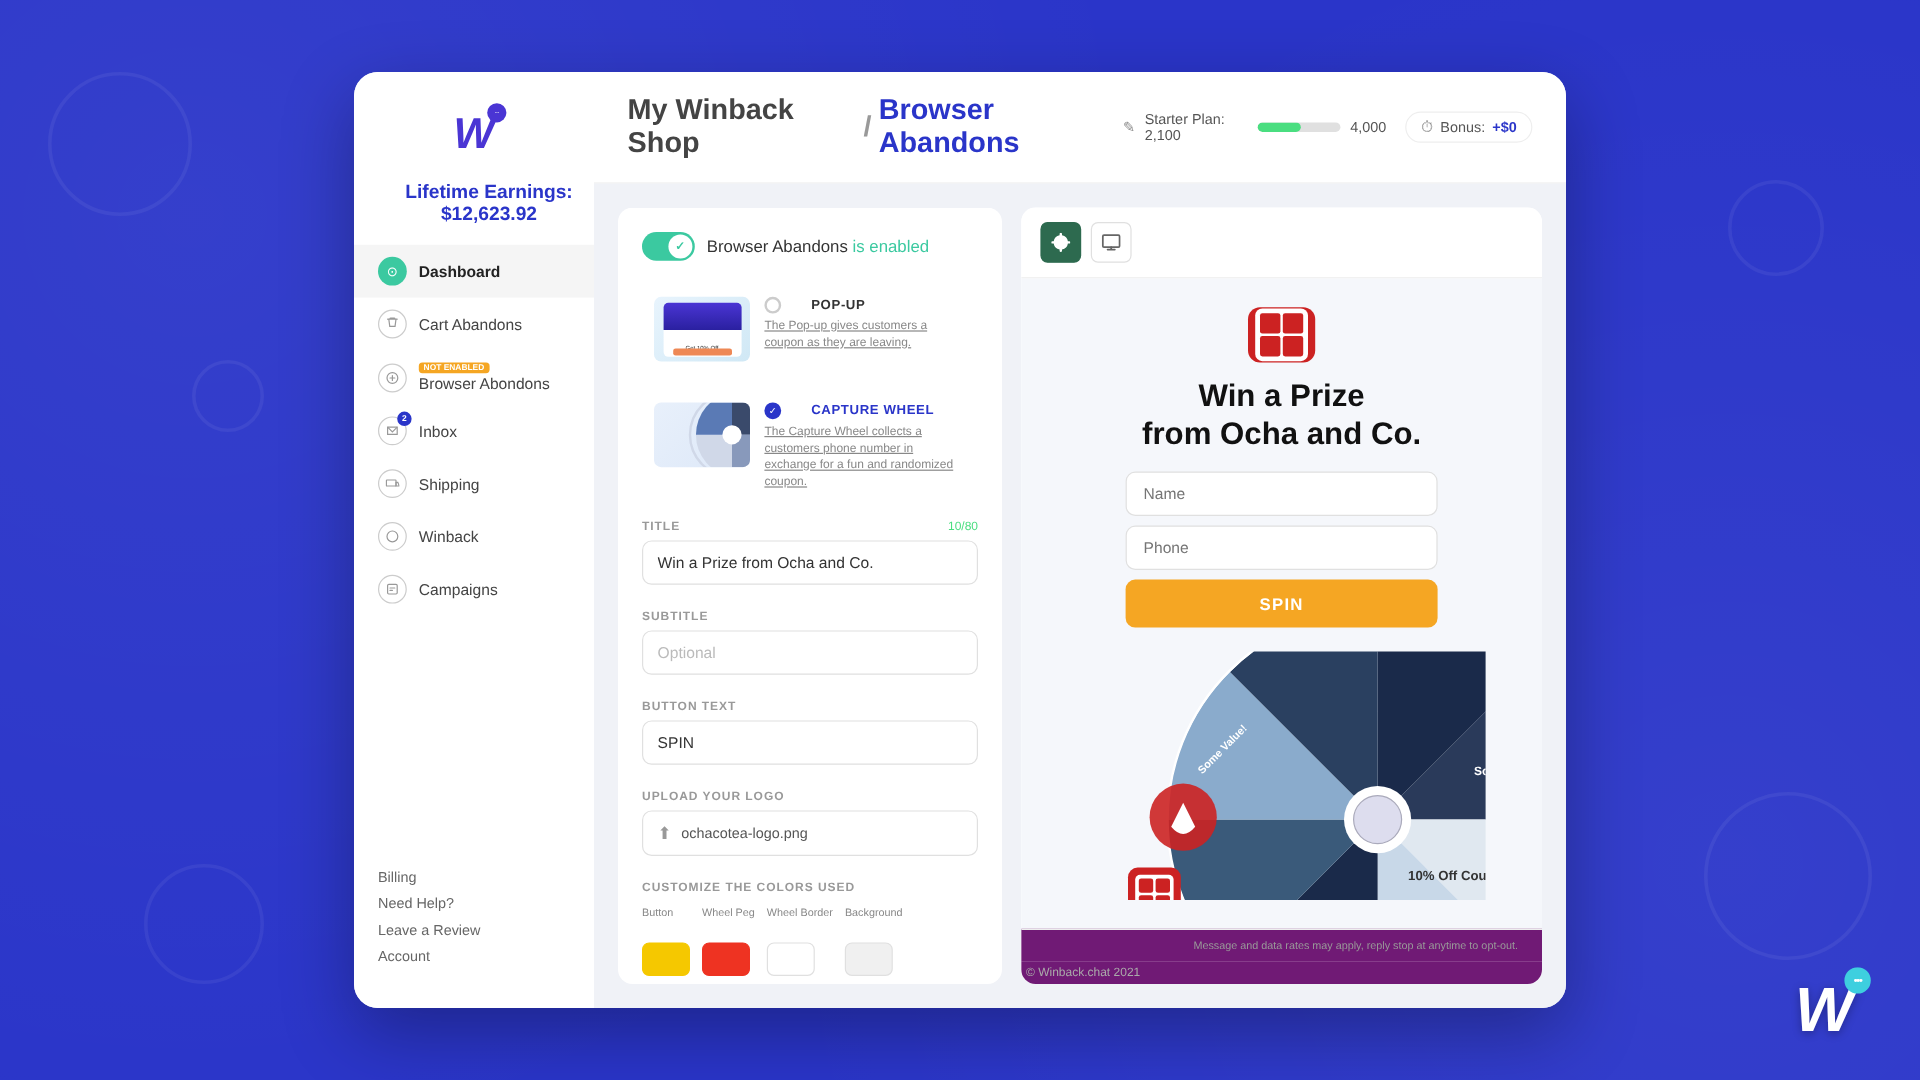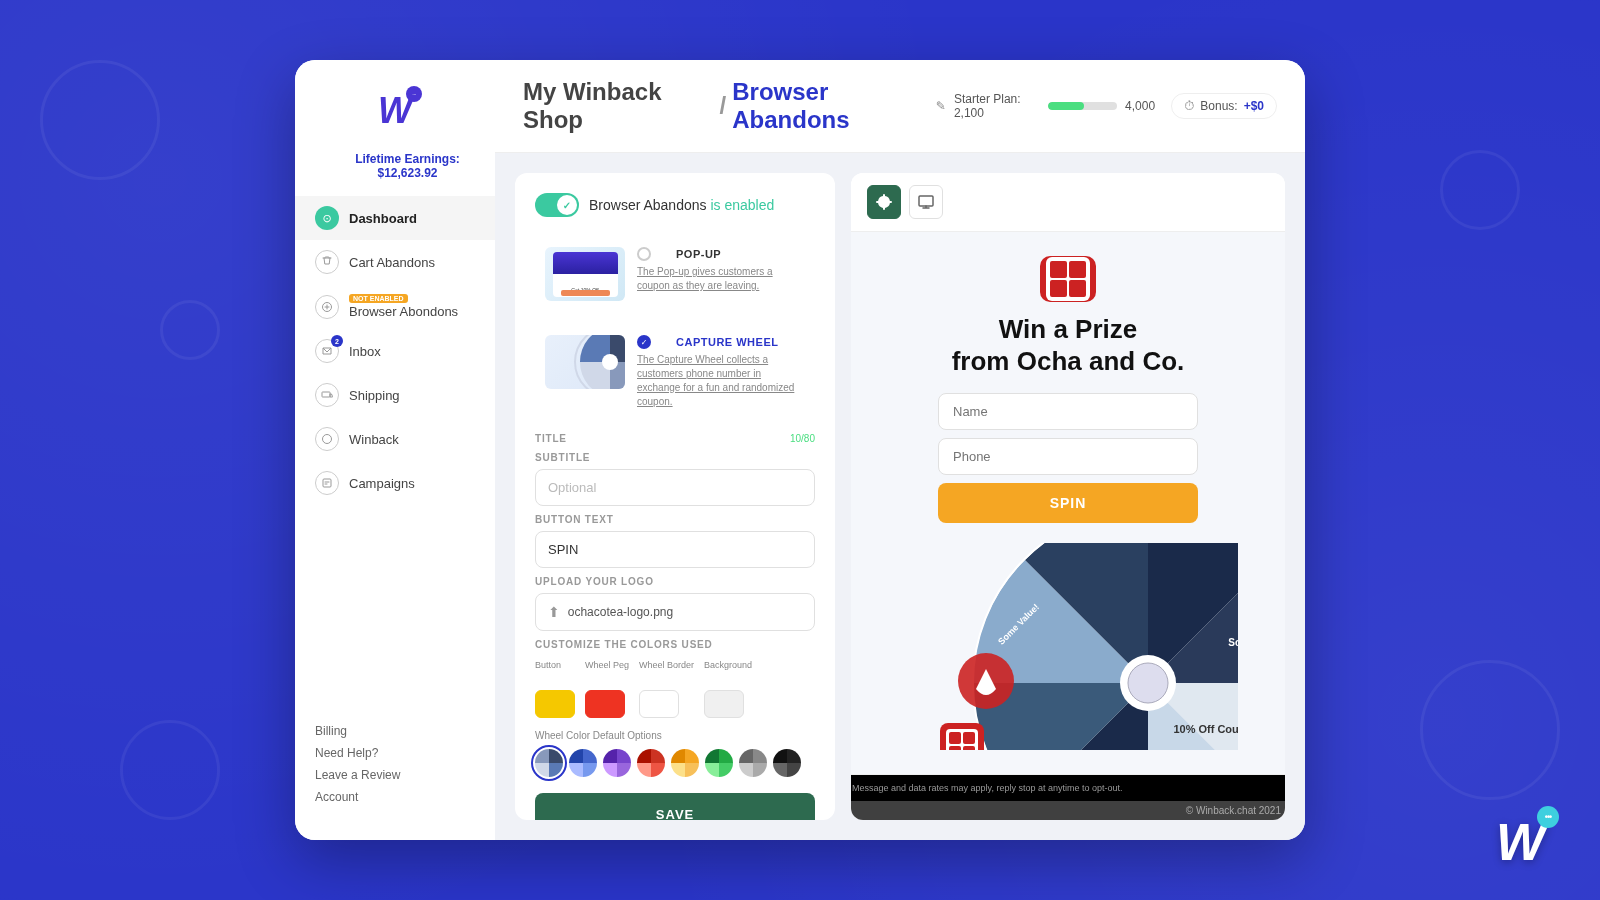--- a/index.html
+++ b/index.html
@@ -81,21 +81,21 @@
     }
     .logo-badge::after {
       content: '...';
       color: white;
       font-size: 6px;
       letter-spacing: -0.5px;
       margin-top: -3px;
     }
 
     .lifetime-earnings {
-      font-size: 12px;
+      font-size: 16px;
       color: #666;
       text-align: center;
       margin-bottom: 16px;
       padding: 0 16px;
       margin-left: 25px;
     }
     .lifetime-earnings span {
       color: #2a35c9;
       font-weight: 600;
     }
@@ -386,21 +386,21 @@
     }
     .type-desc {
       font-size: 10px;
       color: #888;
       line-height: 1.4;
       text-decoration: underline;
     }
 
     
     .field-group {
-      margin-bottom: 8px;
+      margin-bottom: 21px;
     }
     .field-label {
       font-size: 10px;
       font-weight: 700;
       color: #999;
       text-transform: uppercase;
       letter-spacing: 0.8px;
       margin-bottom: 6px;
       display: flex;
       justify-content: space-between;
@@ -642,24 +642,24 @@
 
     .wheel-svg {
       position: absolute;
       right: -30px;
       top: -20px;
     }
 
     .footer-text {
       font-size: 9px;
       color: #999;
-      text-align: left;
-      padding: 8px 1px;
+      text-align: right;
+      padding: 8px 20px;
       border-top: 1px solid #eee;
-      background: #000000;
+      background: #701a75;
       align-self: stretch;
     }
 
     
     .bottom-logo {
       position: absolute;
       bottom: 30px;
       right: 60px;
     }
   </style>
@@ -841,20 +841,21 @@
             <p class="type-desc">The Capture Wheel collects a customers phone number in exchange for a fun and randomized coupon.</p>
           </div>
         </div>
 
         
         <div class="field-group">
           <div class="field-label">
             <span>TITLE</span>
             <span class="field-count">10/80</span>
           </div>
+          <input class="field-input" type="text" value="Win a Prize from Ocha and Co." style="">
         </div>
 
         
         <div class="field-group">
           <div class="field-label">SUBTITLE</div>
           <input class="field-input" type="text" placeholder="Optional" style="">
         </div>
 
         
         <div class="field-group">
@@ -993,21 +994,21 @@
               <rect x="35" y="209" width="12" height="12" rx="2" fill="#cc2222"></rect>
               <rect x="21" y="223" width="12" height="12" rx="2" fill="#cc2222"></rect>
               <rect x="35" y="223" width="12" height="12" rx="2" fill="#cc2222"></rect>
             </svg>
           </div>
         </div>
 
         <div class="footer-text">
           <span>Message and data rates may apply, reply stop at anytime to opt-out.</span>
         </div>
-        <div style="font-size:10px;color:#aaa;text-align:right;padding:4px;background:#404040;">© Winback.chat 2021</div>
+        <div style="font-size:10px;color:#aaa;text-align:left;padding:4px;background:#701a75;">© Winback.chat 2021</div>
       </div>
 
     </div>
   </div>
 </div>
 
 <div class="bottom-logo" style="position:fixed;bottom:28px;right:55px;z-index:10;">
   <div style="position:relative;display:inline-block;">
     <span style="font-size:52px;font-weight:900;color:white;font-style:italic;text-shadow:0 2px 8px rgba(0,0,0,0.3);">W</span>
     <div style="position:absolute;top:-6px;right:-14px;width:22px;height:22px;background:#3ecfdf;border-radius:50%;display:flex;align-items:center;justify-content:center;">

